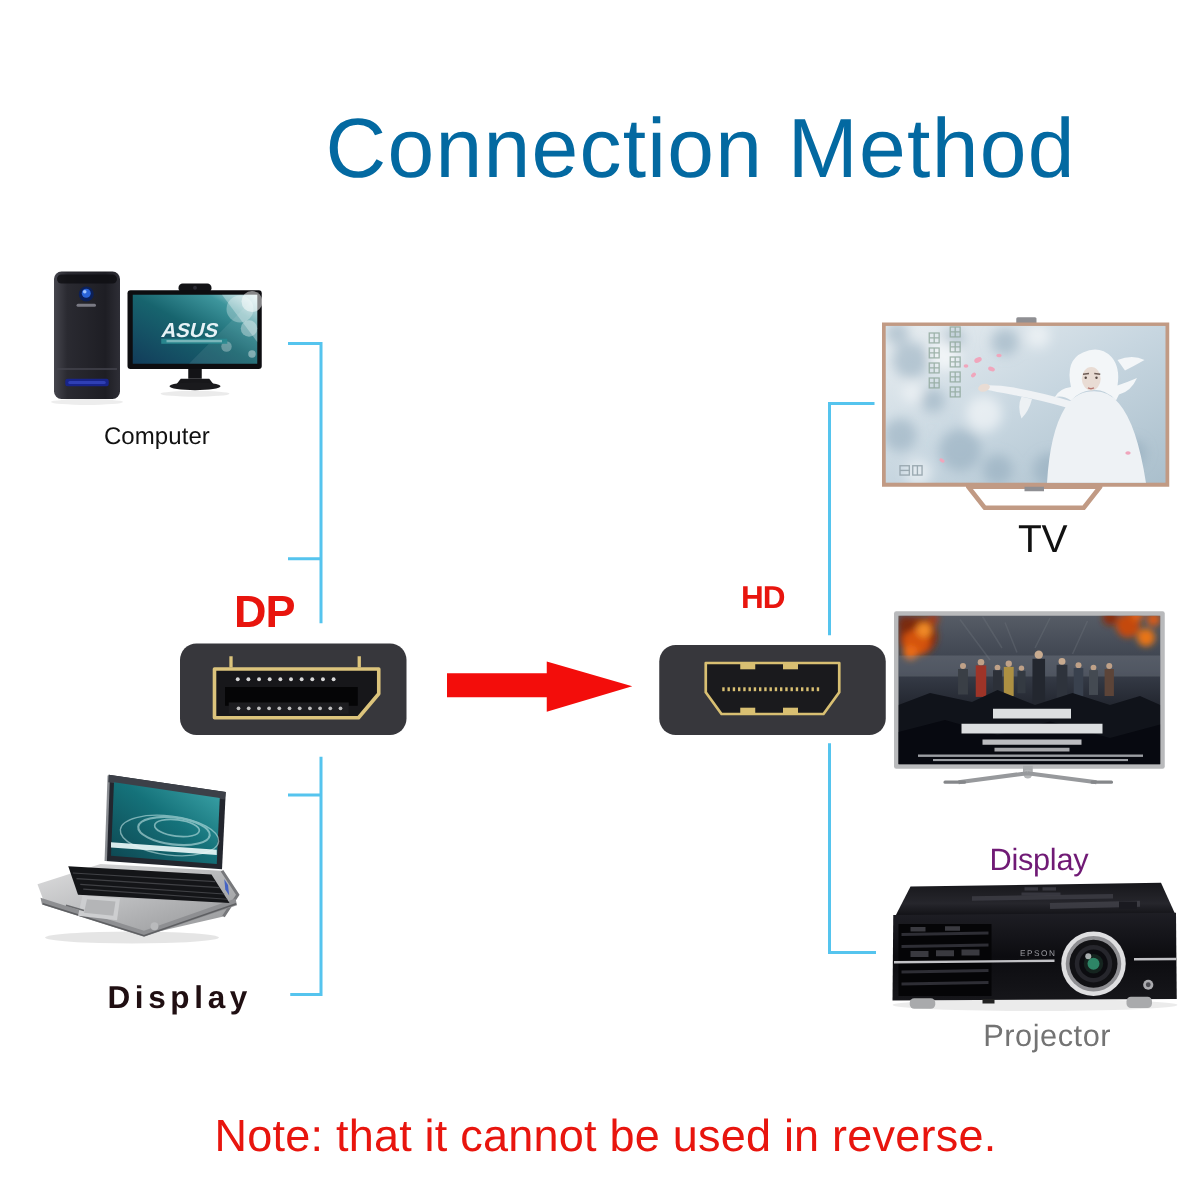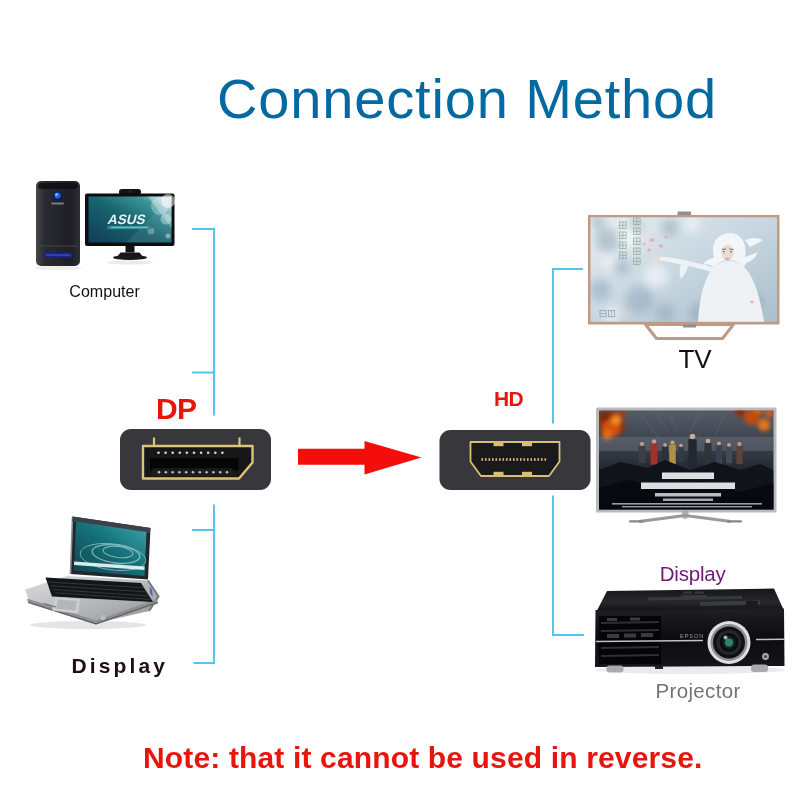--- a/index.html
+++ b/index.html
@@ -425,13 +425,13 @@
 </svg>
 
 <div class="abs" style="left:217px;top:70.5px;font-size:56px;letter-spacing:0.85px;color:#0369a1">Connection Method</div>
 <div class="abs" style="left:69.3px;top:283.6px;font-size:16px;letter-spacing:0.05px;color:#111">Computer</div>
 <div class="abs" style="left:678.6px;top:345.9px;font-size:26px;letter-spacing:-0.2px;color:#111">TV</div>
 <div class="abs" style="left:659.7px;top:564px;font-size:20.5px;letter-spacing:-0.2px;color:#701a75">Display</div>
 <div class="abs" style="left:655.5px;top:680.8px;font-size:20.5px;letter-spacing:0.35px;color:#737373">Projector</div>
 <div class="abs" style="left:71.6px;top:654.7px;font-size:21px;font-weight:bold;letter-spacing:3.1px;color:#200f12">Display</div>
 <div class="abs" style="left:156px;top:394px;font-size:30px;font-weight:bold;letter-spacing:-0.7px;color:#e8150e">DP</div>
 <div class="abs" style="left:494px;top:388.2px;font-size:21px;font-weight:bold;letter-spacing:-0.6px;color:#e8150e">HD</div>
-<div class="abs" style="left:143px;top:743px;font-size:30px;font-weight:bold;letter-spacing:0.15px;color:#e8150e">Note: that it cannot be used in reverse.</div>
+<div class="abs" style="left:143px;top:743px;font-size:30px;font-weight:normal;letter-spacing:0.15px;color:#e8150e">Note: that it cannot be used in reverse.</div>
 
 </body></html>

